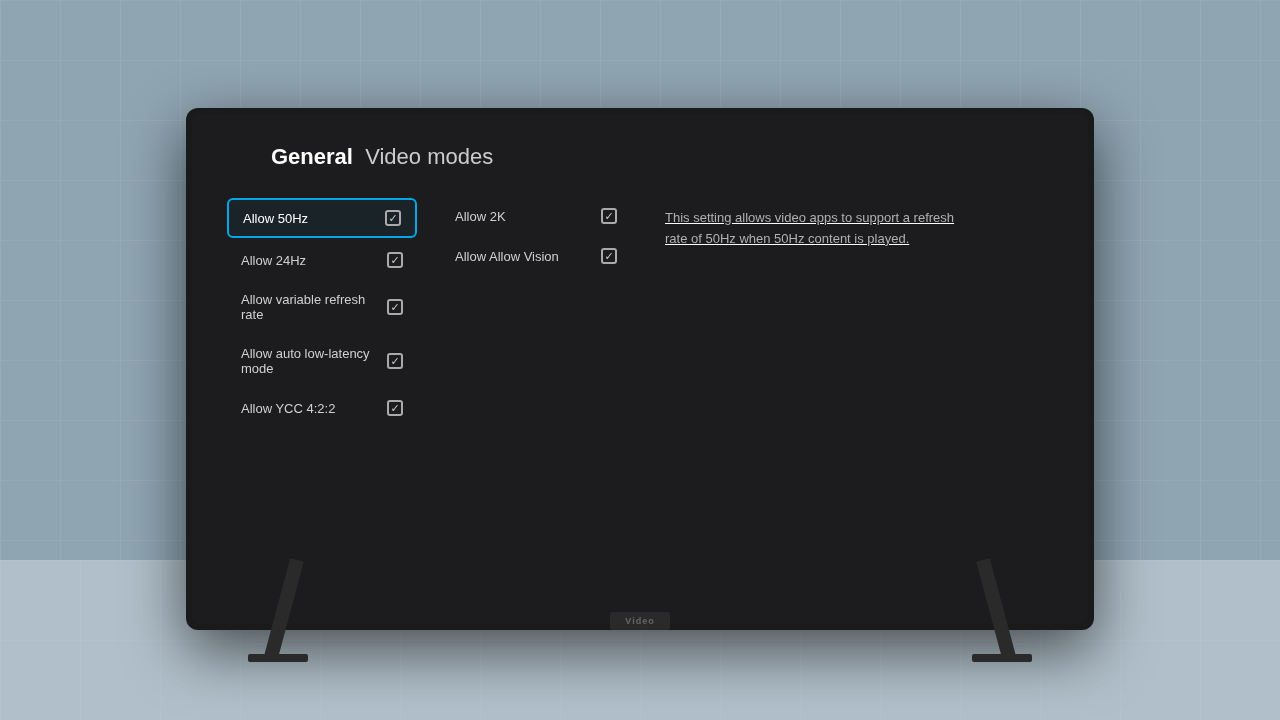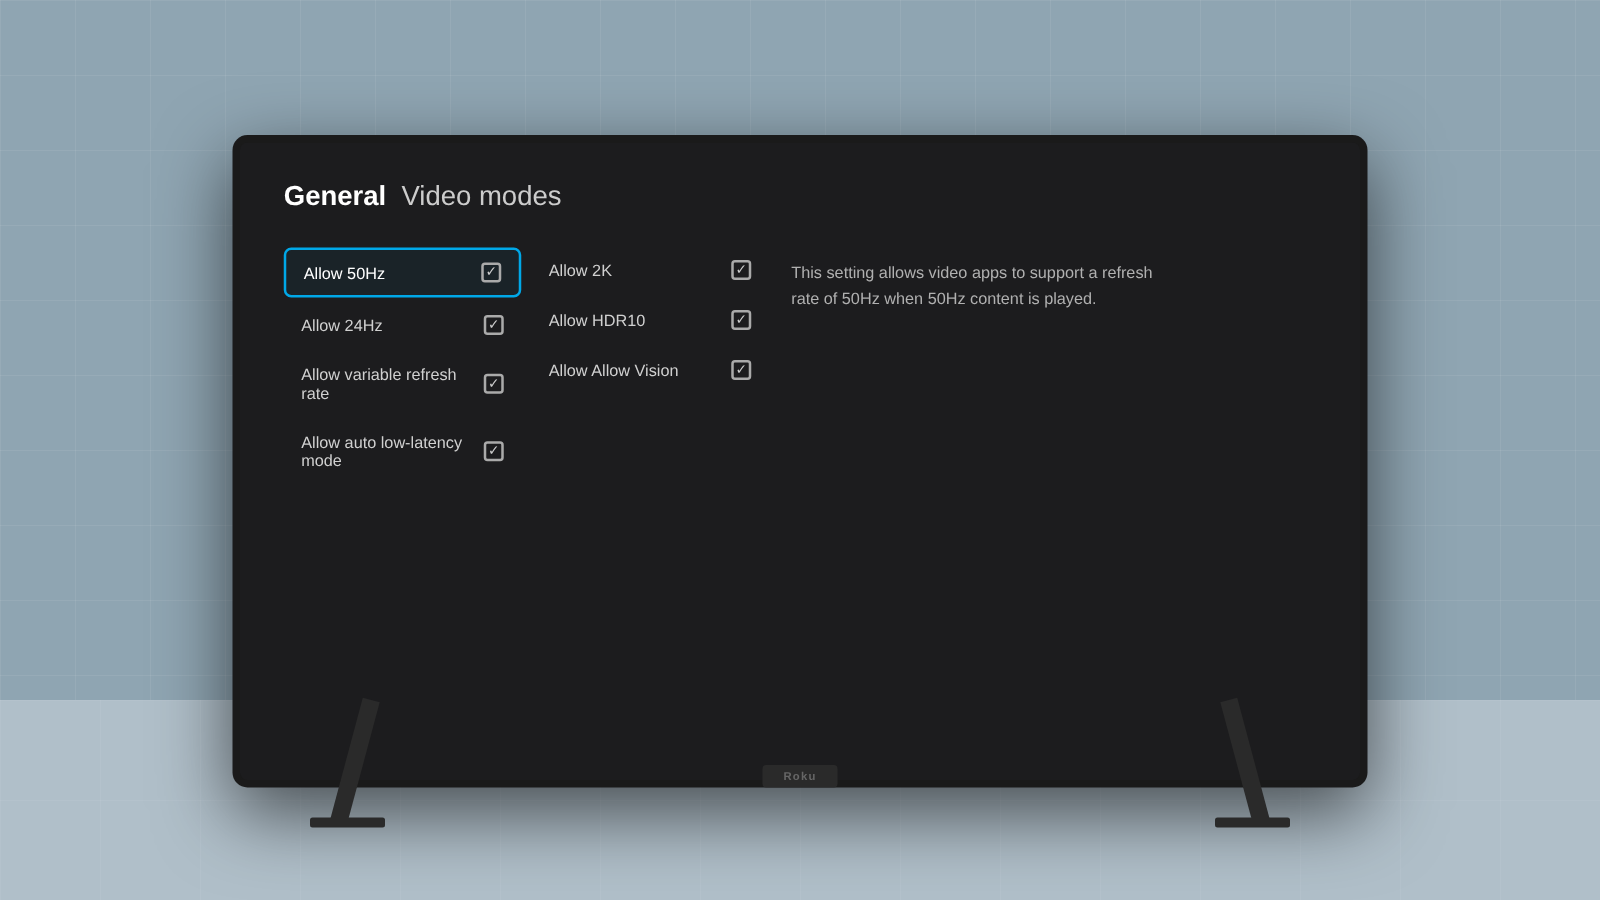--- a/index.html
+++ b/index.html
@@ -136,35 +136,36 @@
       background: #1c1c1e;
       padding: 30px 35px;
       color: #fff;
     }
 
     .page-title {
       font-size: 22px;
       font-weight: 400;
       margin-bottom: 28px;
       color: #e0e0e0;
+      margin-left: 44px;
     }
 
     .page-title .general {
       font-weight: 700;
       color: #ffffff;
     }
 
     .page-title .section {
       font-weight: 300;
       color: #cccccc;
     }
 
     .settings-layout {
       display: flex;
-      gap: 8px;
+      gap: 24px;
     }
 
     .settings-column {
       display: flex;
       flex-direction: column;
       gap: 4px;
       width: 190px;
     }
 
     .setting-item {
@@ -212,20 +213,21 @@
       content: '✓';
       color: #ccc;
       font-size: 11px;
       line-height: 1;
     }
 
     .description-panel {
       flex: 1;
       padding: 10px 0 0 10px;
       max-width: 300px;
+      text-decoration: underline;
     }
 
     .description-text {
       font-size: 13px;
       color: #b0b0b0;
       line-height: 1.6;
       font-weight: 300;
     }
   </style>
 </head>
@@ -256,29 +258,29 @@
             <span class="checkbox checked"></span>
           </div>
           <div class="setting-item">
             <span class="setting-label">Allow variable refresh rate</span>
             <span class="checkbox checked"></span>
           </div>
           <div class="setting-item">
             <span class="setting-label">Allow auto low-latency mode</span>
             <span class="checkbox checked"></span>
           </div>
+          <div class="setting-item">
+            <span class="setting-label">Allow YCC 4:2:2</span>
+            <span class="checkbox checked"></span>
+          </div>
         </div>
 
       <div class="settings-column" id="col-right">
           <div class="setting-item">
             <span class="setting-label">Allow 2K</span>
-            <span class="checkbox checked"></span>
-          </div>
-          <div class="setting-item">
-            <span class="setting-label">Allow HDR10</span>
             <span class="checkbox checked"></span>
           </div>
           <div class="setting-item">
             <span class="setting-label">Allow Allow Vision</span>
             <span class="checkbox checked"></span>
           </div>
         </div>
 
       <div class="description-panel">
         <p class="description-text">This setting allows video apps to support a refresh rate of 50Hz when 50Hz content is played.</p>
@@ -286,14 +288,14 @@
 
     </div>
   </div>
 </div>
 
 <div class="tv-stand-left"></div>
 <div class="tv-stand-right"></div>
 <div class="tv-stand-base-left"></div>
 <div class="tv-stand-base-right"></div>
 <div class="tv-logo">
-  <span>Roku</span>
+  <span>Video</span>
 </div>
 
 </body></html>

